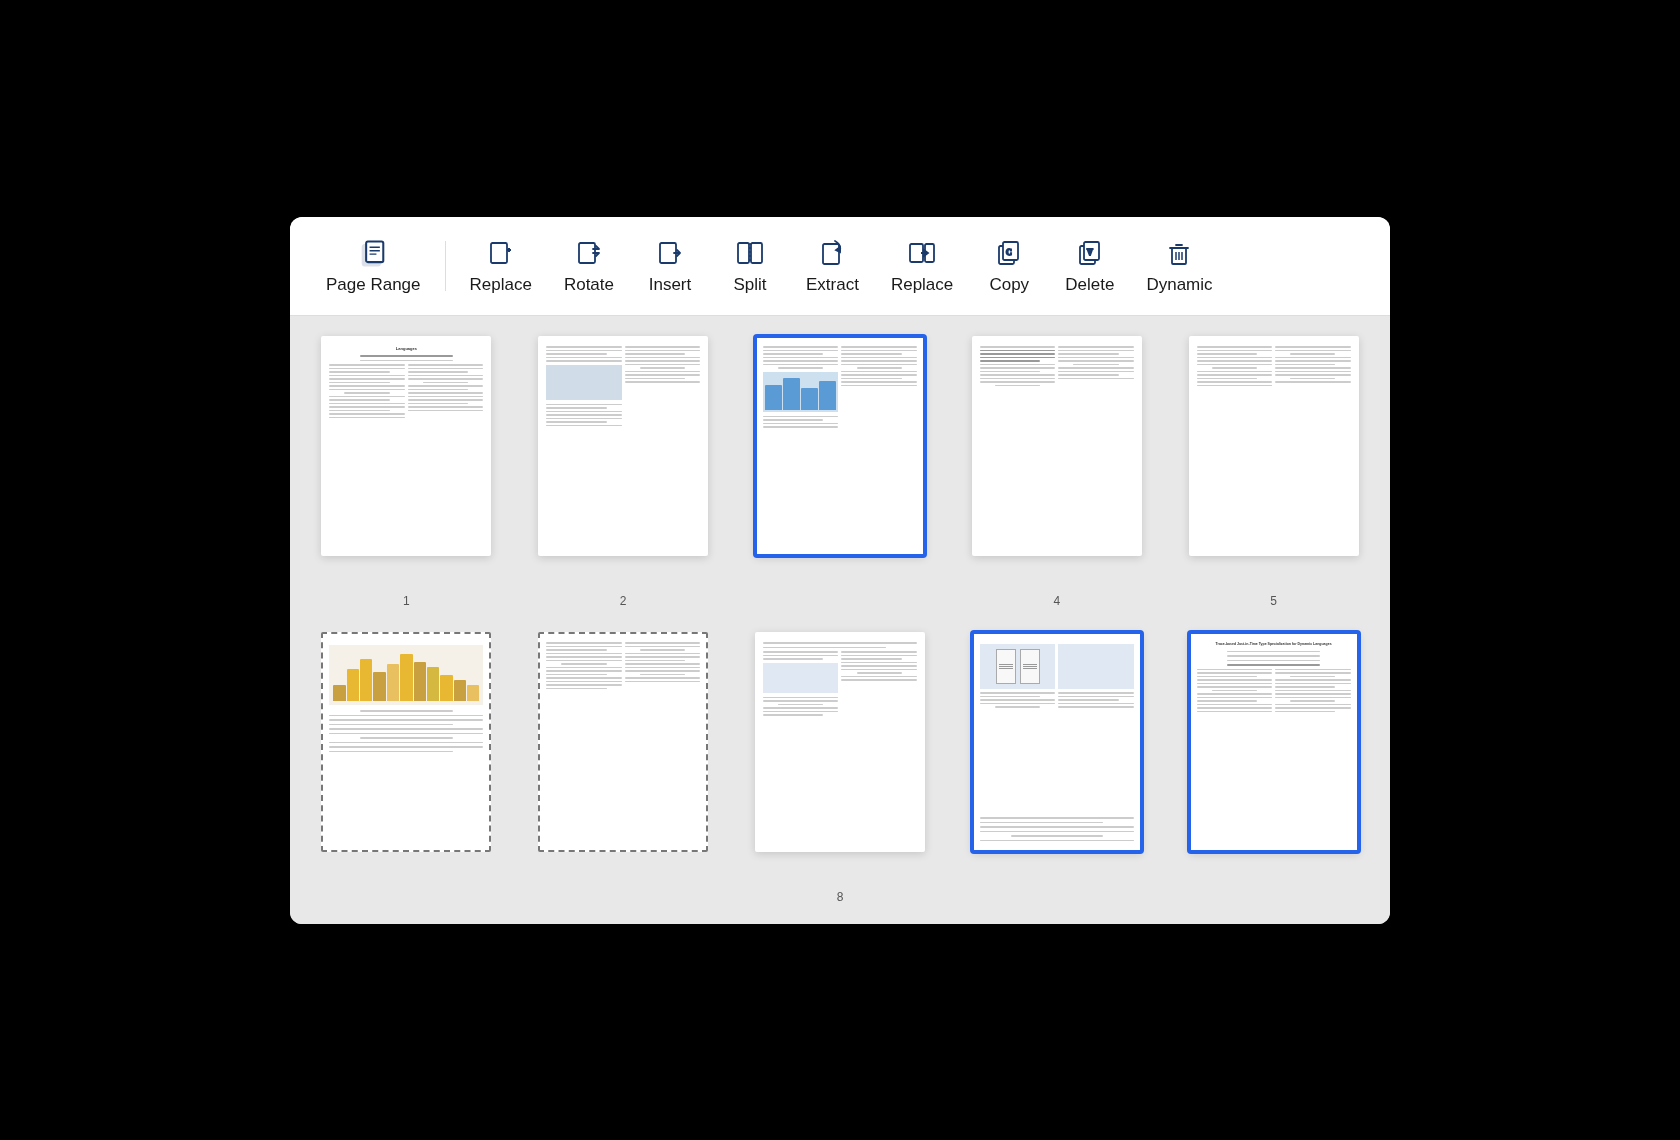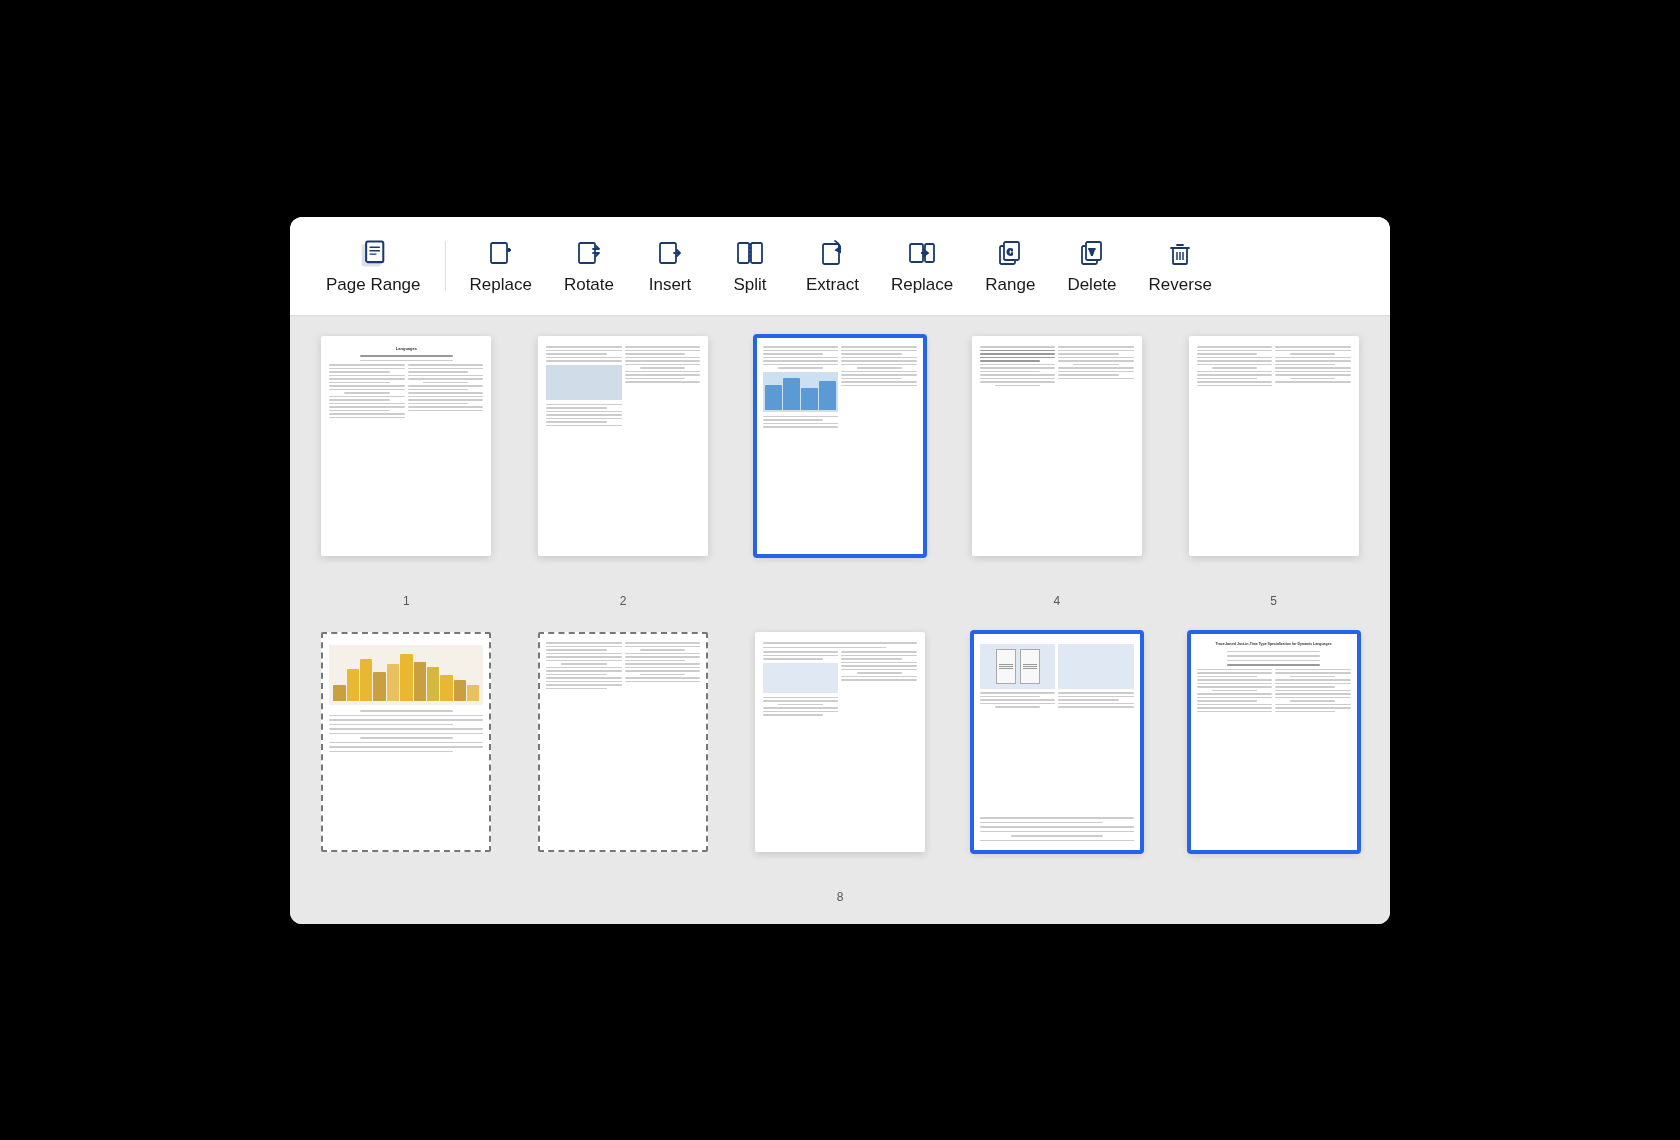--- a/index.html
+++ b/index.html
@@ -303,21 +303,21 @@
 
     <div class="toolbar-item">
       <div class="toolbar-icon">
         <svg viewBox="0 0 28 28">
           <rect x="4" y="7" width="15" height="18" rx="1.5" fill="white" stroke="#1a3a6b" stroke-width="1.8"></rect>
           <rect x="8" y="3" width="15" height="18" rx="1.5" fill="white" stroke="#1a3a6b" stroke-width="1.8"></rect>
 
           <text x="11" y="16" font-size="8" font-weight="bold" fill="#1a3a6b" font-family="serif">C</text>
         </svg>
       </div>
-      <span class="toolbar-label">Range</span>
+      <span class="toolbar-label">Copy</span>
     </div>
 
     <div class="toolbar-item">
       <div class="toolbar-icon">
         <svg viewBox="0 0 28 28">
           <rect x="4" y="7" width="15" height="18" rx="1.5" fill="white" stroke="#1a3a6b" stroke-width="1.8"></rect>
           <rect x="8" y="3" width="15" height="18" rx="1.5" fill="white" stroke="#1a3a6b" stroke-width="1.8"></rect>
           <text x="11" y="16" font-size="8" font-weight="bold" fill="#1a3a6b" font-family="serif">V</text>
         </svg>
       </div>
@@ -329,21 +329,21 @@
         <svg viewBox="0 0 28 28">
 
           <rect x="7" y="9" width="14" height="16" rx="1" fill="white" stroke="#1a3a6b" stroke-width="1.8"></rect>
           <line x1="5" y1="9" x2="23" y2="9" stroke="#1a3a6b" stroke-width="1.8" stroke-linecap="round"></line>
           <path d="M11 6 L17 6" stroke="#1a3a6b" stroke-width="1.8" stroke-linecap="round"></path>
           <line x1="11" y1="13" x2="11" y2="21" stroke="#1a3a6b" stroke-width="1.5"></line>
           <line x1="14" y1="13" x2="14" y2="21" stroke="#1a3a6b" stroke-width="1.5"></line>
           <line x1="17" y1="13" x2="17" y2="21" stroke="#1a3a6b" stroke-width="1.5"></line>
         </svg>
       </div>
-      <span class="toolbar-label">Reverse</span>
+      <span class="toolbar-label">Dynamic</span>
     </div>
   </div>
 
   <div class="content">
     <div class="pages-grid">
 
       <div class="page-item">
         <div class="page-thumb">
           <div class="doc-content">
             <div class="doc-title">Languages</div>

